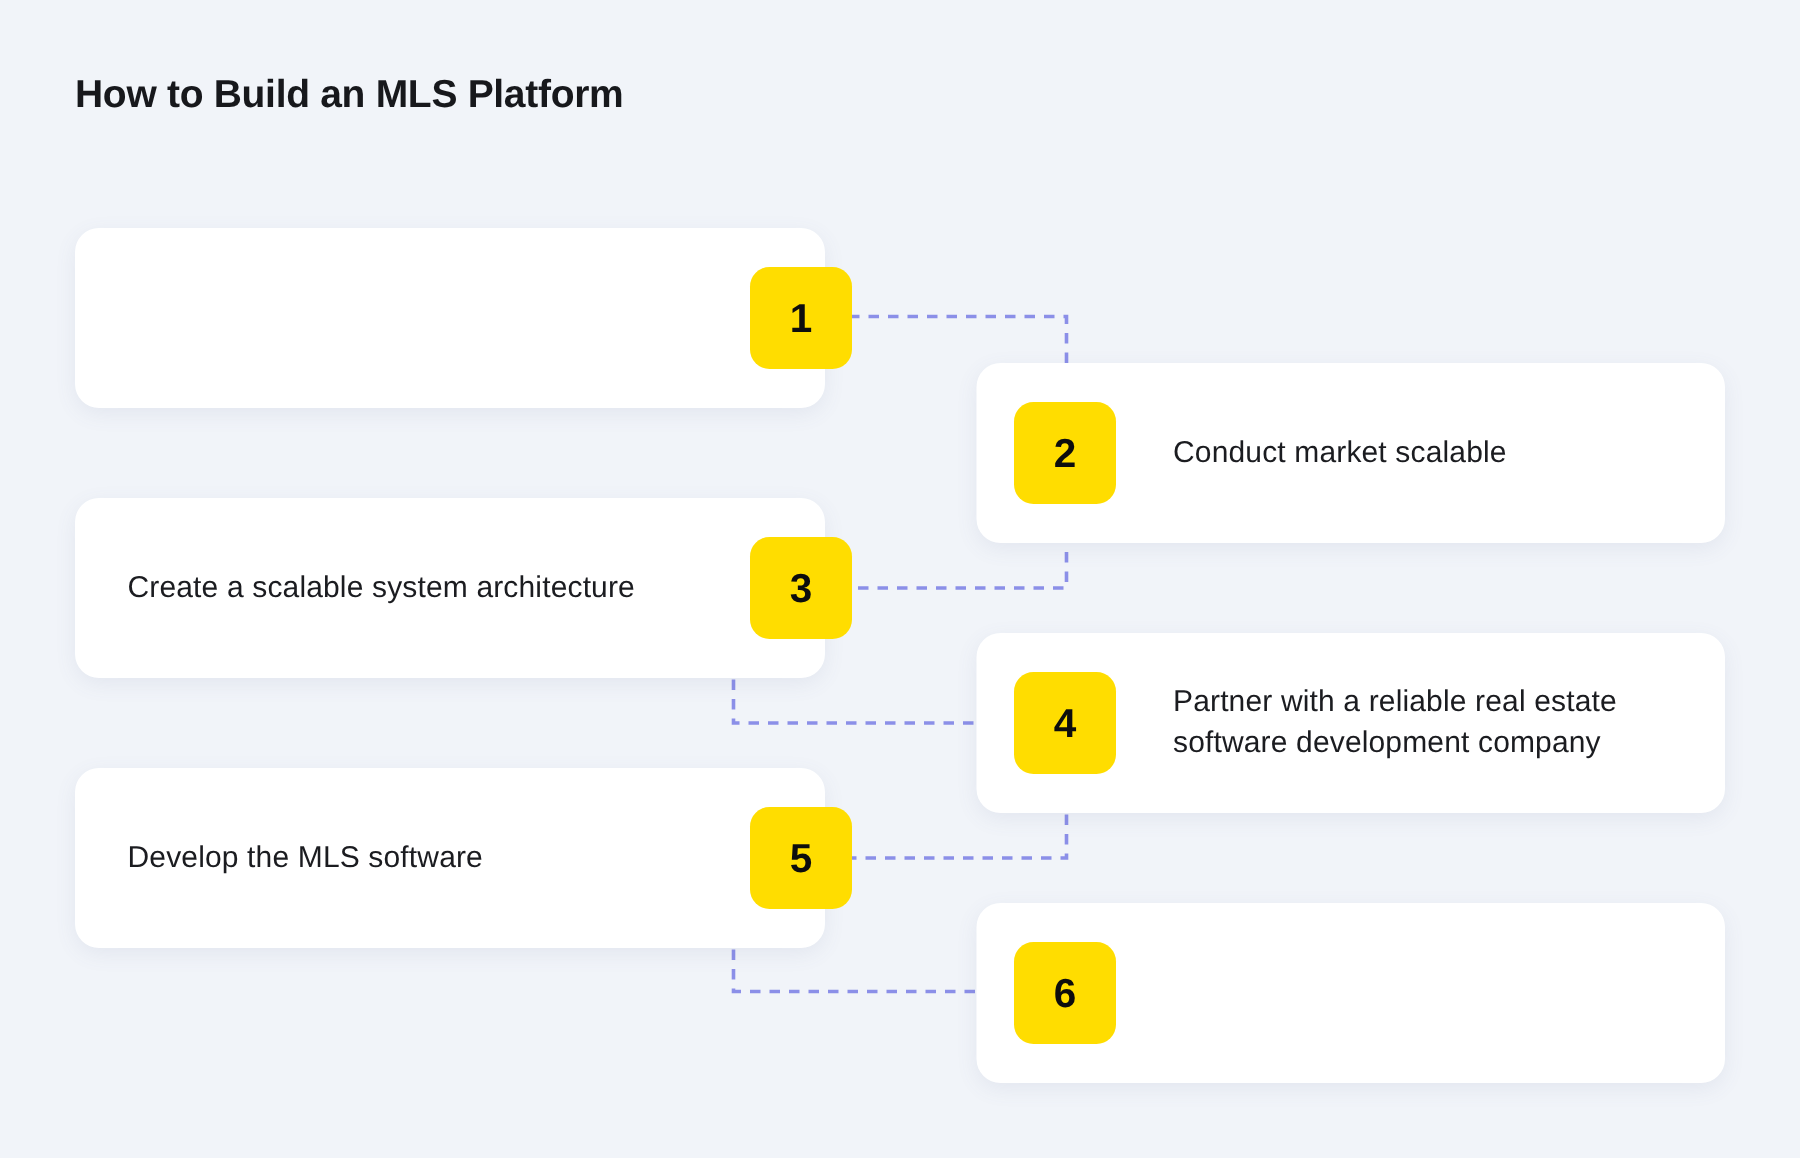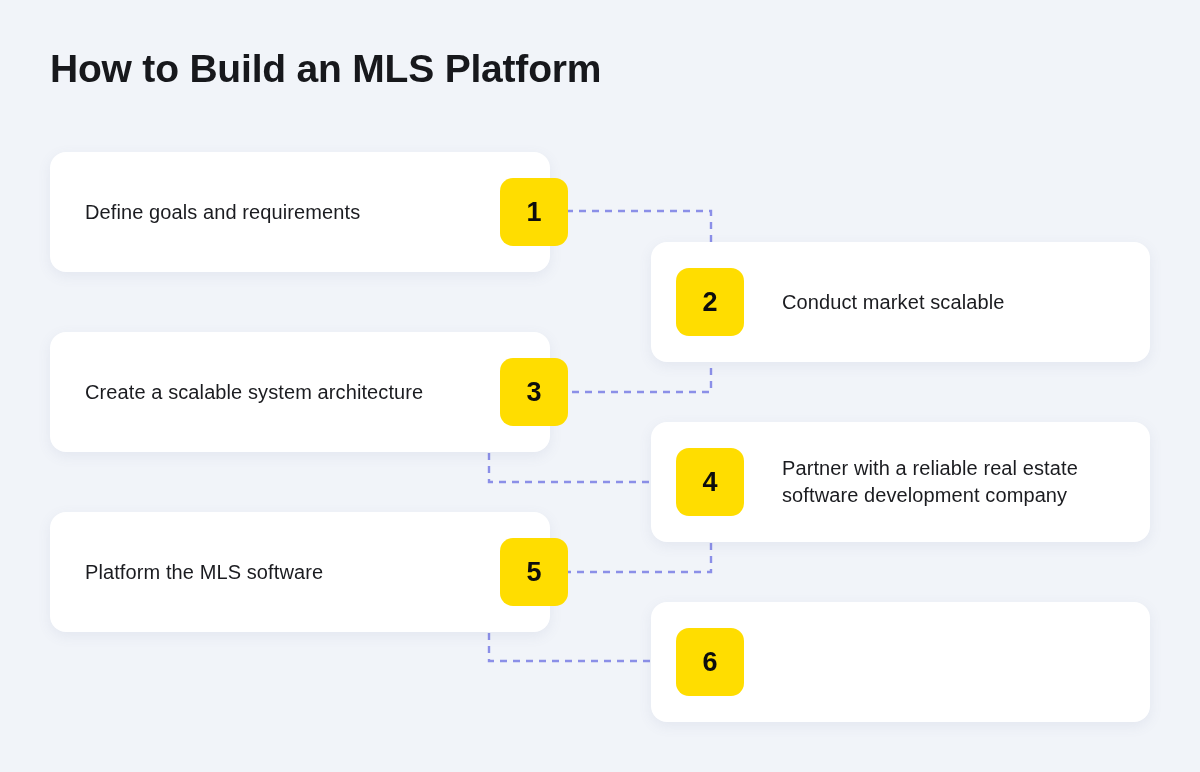--- a/index.html
+++ b/index.html
@@ -17,21 +17,21 @@
     position: relative;
     width: 1200px;
     height: 772px;
   }
 
   
   .page-title {
     position: absolute;
     left: 50px;
     top: 47px;
-    font-size: 39px;
+    font-size: 26px;
     font-weight: bold;
     color: #17181c;
     letter-spacing: -0.2px;
     white-space: nowrap;
   }
 
   
   .connectors {
     position: absolute;
     left: 0;
@@ -123,41 +123,40 @@
     <g id="connector-group" stroke="#8b8fe8" stroke-width="2.4" stroke-dasharray="7 6" stroke-linecap="butt" fill="none">
         <path d="M 527 211 H 711 V 262" stroke="#8b8fe8"></path>
         <path d="M 711 342 V 392 H 527" stroke="#8b8fe8"></path>
         <path d="M 489 427 V 482 H 673" stroke="#8b8fe8"></path>
         <path d="M 711 517 V 572 H 527" stroke="#8b8fe8"></path>
         <path d="M 489 607 V 661 H 673" stroke="#8b8fe8"></path>
       </g>
   </svg>
 
   <div class="card left row1">
-    <div class="card-text">Define goals and requirements</div>
     <div class="badge">1</div>
   </div>
 
   <div class="card right row2">
     <div class="badge">2</div>
     <div class="card-text">Conduct market scalable</div>
   </div>
 
   <div class="card left row3">
     <div class="card-text">Create a scalable system architecture</div>
     <div class="badge">3</div>
   </div>
 
   <div class="card right row4">
     <div class="badge">4</div>
     <div class="card-text">Partner with a reliable real estate software development company</div>
   </div>
 
   <div class="card left row5">
-    <div class="card-text">Platform the MLS software</div>
+    <div class="card-text">Develop the MLS software</div>
     <div class="badge">5</div>
   </div>
 
   <div class="card right row6">
     <div class="badge">6</div>
   </div>
 
 </div>
 
 </body></html>

